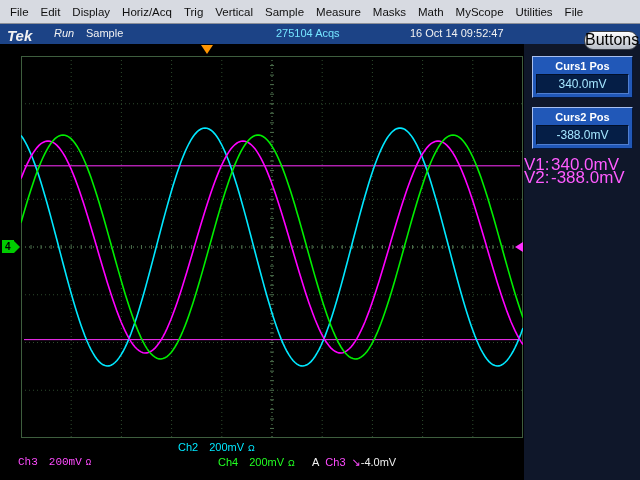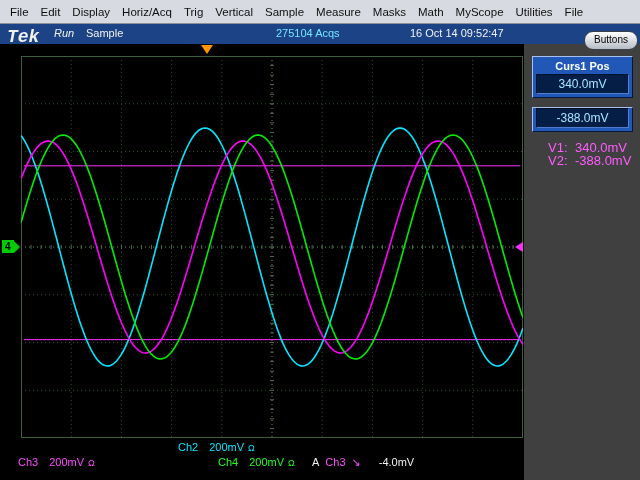--- a/index.html
+++ b/index.html
@@ -7,21 +7,21 @@
        font-family:"Liberation Sans",sans-serif;-webkit-font-smoothing:none;}
 
   
   .menubar{position:absolute;top:0;left:0;width:640px;height:24px;background:#d7dae1;
            border-bottom:1px solid #8b8f98;display:flex;align-items:center;padding-left:4px;box-sizing:border-box;}
   .menu-item{font-size:11.5px;color:#101010;padding:3px 6px;white-space:nowrap;cursor:default;}
 
   
   .statusbar{position:absolute;top:24px;left:0;width:640px;height:20px;background:#1c4386;color:#f2f2f2;font-size:11px;}
   .statusbar span{position:absolute;top:3px;white-space:nowrap;}
-  .sb-logo{left:7px;font-family:Liberation Mono, monospace;font-weight:bold;font-style:italic;font-size:18px;top:2px;}
+  .sb-logo{left:7px;font-family:Liberation Sans, sans-serif;font-weight:bold;font-style:italic;font-size:15px;top:2px;}
   .sb-run{left:54px;font-style:italic;}
   .sb-sample{left:86px;}
   .sb-acqs{left:228px;color:#74e4ff;margin-left:48px;}
   .sb-date{left:410px;}
 
   
   .main{position:absolute;top:44px;left:0;width:524px;height:436px;background:#000;}
   .graticule{position:absolute;left:21px;top:12px;}
   .trig-marker{position:absolute;left:201px;top:1px;width:0;height:0;
                border-left:6px solid transparent;border-right:6px solid transparent;border-top:9px solid #ff9500;}
@@ -30,38 +30,38 @@
   .ch4-marker .arr{width:0;height:0;border-top:6px solid transparent;border-bottom:6px solid transparent;border-left:6px solid #00cc00;}
   .trig-level-marker{position:absolute;left:515px;top:198px;width:0;height:0;
                border-top:5px solid transparent;border-bottom:5px solid transparent;border-right:8px solid #ff30ff;}
 
   
   .ro{position:absolute;font-size:11px;white-space:nowrap;}
   .ro .scale{margin-left:11px;}
   .ro .sfx{margin-left:4px;font-size:9px;}
   .ro-ch2{left:178px;top:397px;color:#00e8ff;}
   .ro-tb {left:312px;top:397px;color:#f0f0f0;}
-  .ro-ch3{left:18px; top:412px;color:#ff4cff;}
+  .ro-ch3{left:18px; top:412px;color:#ff4cff;font-family:Liberation Mono, monospace;}
   .ro-ch4{left:178px;top:412px;color:#22ff22;margin-left:40px;}
   .ro-trig{left:312px;top:412px;color:#f0f0f0;}
   .ro-trig .mag{color:#ff4cff;margin-left:6px;}
-  .ro-trig .lvl{margin-left:18px;}
-
-  
-  .sidebar{position:absolute;top:44px;left:524px;width:116px;height:436px;background:#404040;}
+  .ro-trig .lvl{margin-left:0;}
+
+  
+  .sidebar{position:absolute;top:44px;left:524px;width:116px;height:436px;background:#0f172a;}
   .buttons-pill{position:absolute;top:31px;left:584px;width:52px;height:17px;border-radius:9px;
                 background:linear-gradient(#ffffff,#b6bcc6);border:1px solid #3a3f48;color:#000;
-                font-size:10px;text-align:center;line-height:16px;z-index:6;cursor:default;}
+                font-size:16px;text-align:center;line-height:16px;z-index:6;cursor:default;}
   .curs-box{margin:12px 7px 0 8px;background:#2158b8;border:1px solid;
             border-color:#a8c0f0 #05173a #05173a #a8c0f0;}
   .curs-box + .curs-box{margin-top:9px;}
   .curs-label{font-size:11px;font-weight:bold;color:#fff;text-align:center;padding:3px 0 2px;}
   .curs-value{margin:0 3px 3px;padding:2px 0;text-align:center;font-size:12px;color:#a5e6ff;
               background:#051e46;border:1px solid;border-color:#02102a #4f7ed0 #4f7ed0 #02102a;}
-  .v-readout{margin:9px 0 0 24px;color:#ff5cff;font-size:13px;line-height:13px;}
+  .v-readout{margin:9px 0 0 0;color:#ff5cff;font-size:17px;line-height:13px;}
   .v-row{display:flex;}
   .v-row .lab{width:27px;}
 </style>
 </head>
 <body>
 
 <div class="app">
 
   <div class="menubar">
     <span class="menu-item">File</span>
@@ -222,20 +222,21 @@
       <span>A</span><span class="mag">Ch3</span><span class="mag">↘</span><span class="lvl">-4.0mV</span>
     </div>
   </div>
 
   <div class="sidebar">
     <div class="curs-box">
       <div class="curs-label">Curs1 Pos</div>
       <div class="curs-value">340.0mV</div>
     </div>
     <div class="curs-box">
+      <div class="curs-label">Curs2 Pos</div>
       <div class="curs-value">-388.0mV</div>
     </div>
     <div class="v-readout">
       <div class="v-row">
           <span class="lab">V1:</span>
           <span>340.0mV</span>
         </div>
       <div class="v-row">
           <span class="lab">V2:</span>
           <span>-388.0mV</span>

